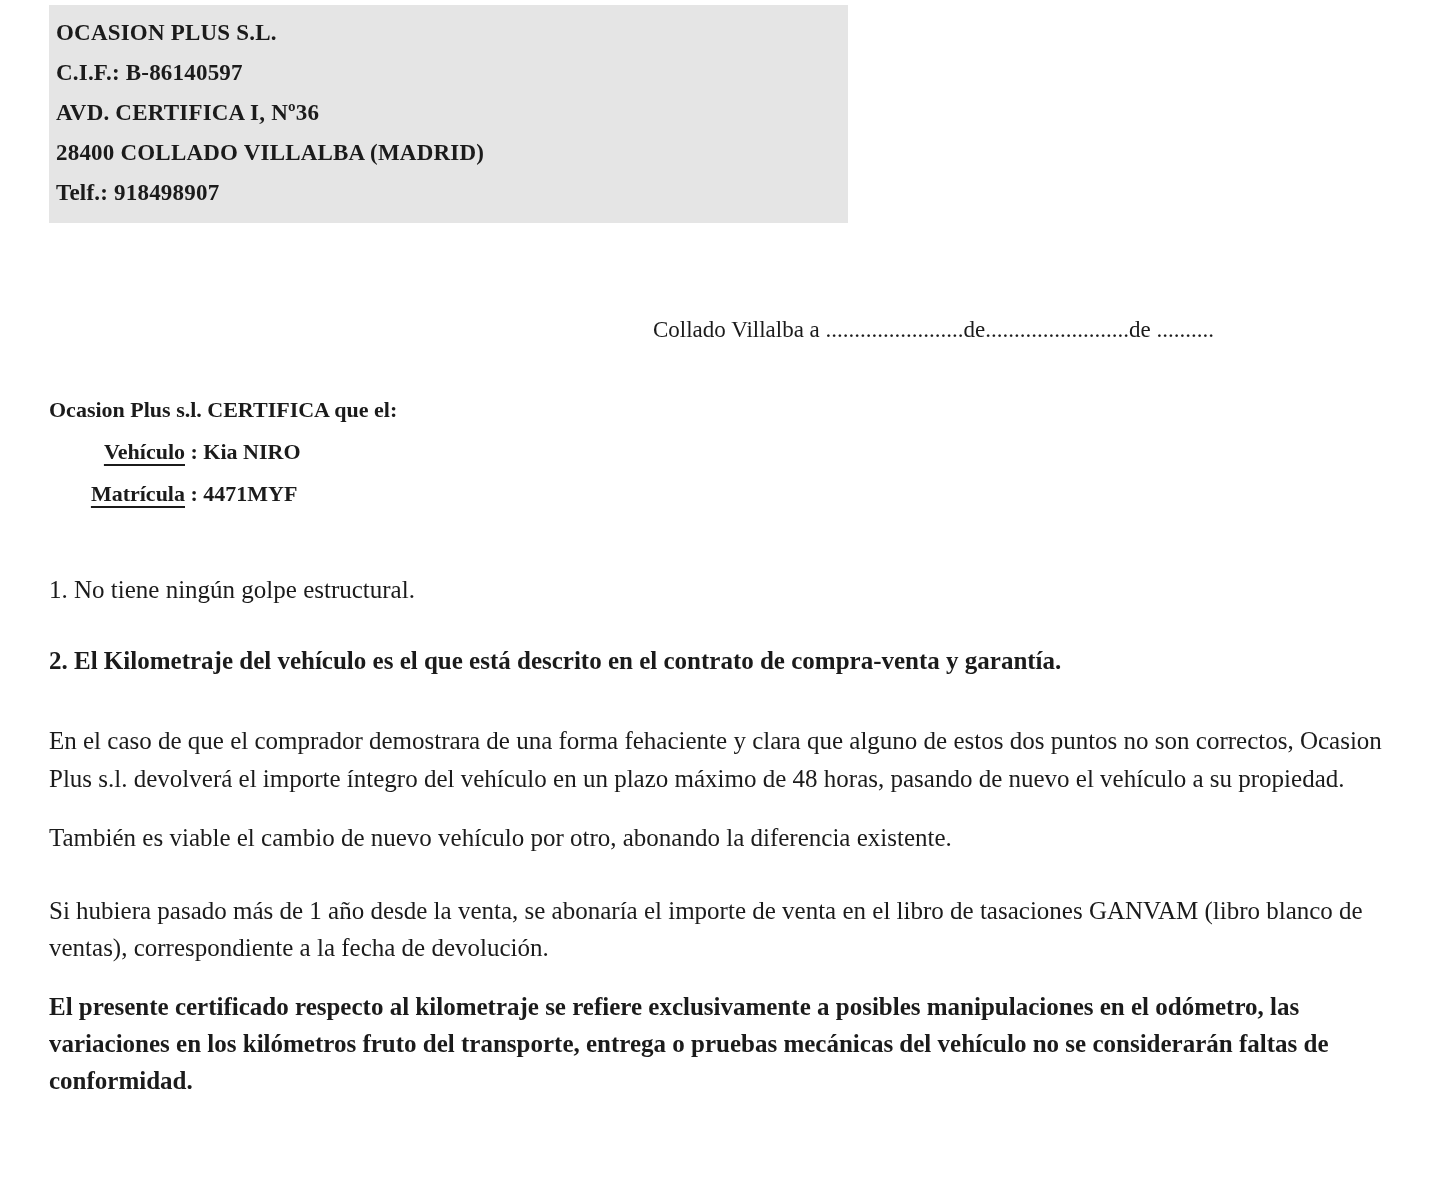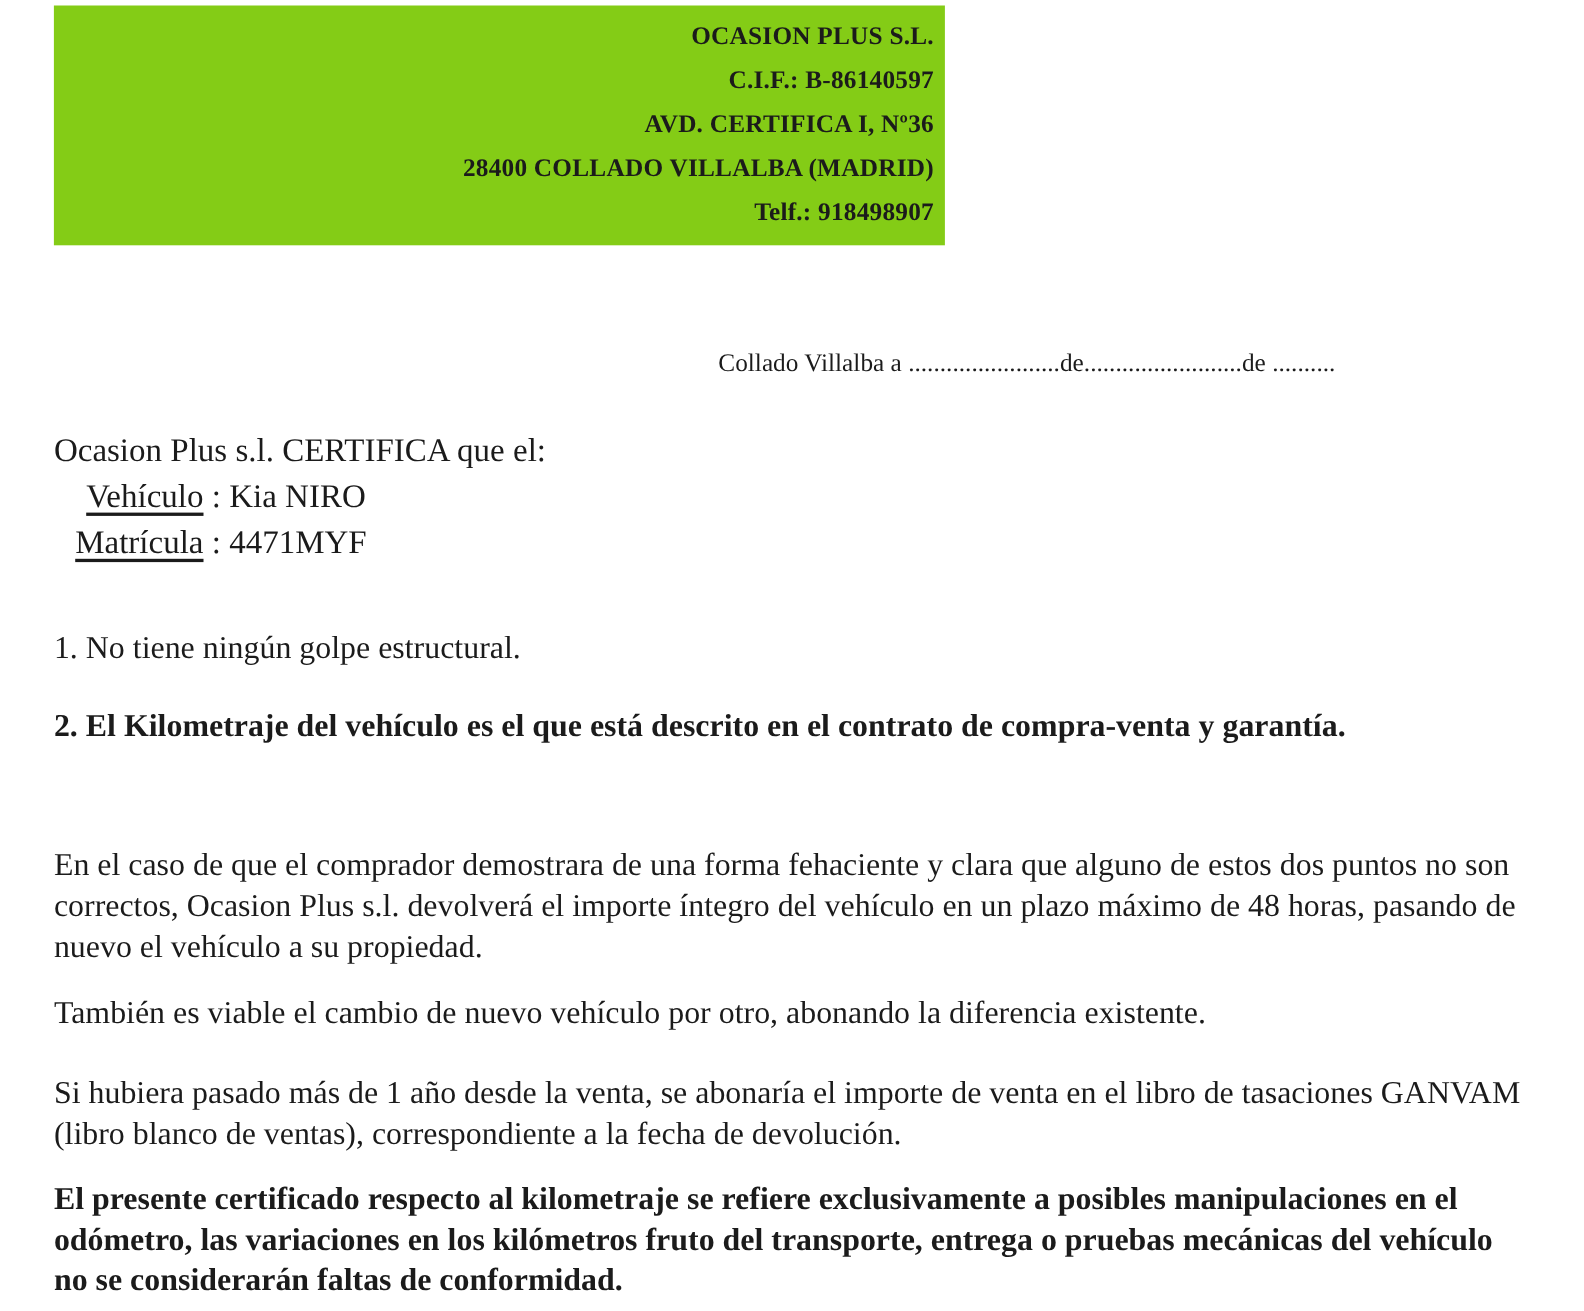--- a/index.html
+++ b/index.html
@@ -17,55 +17,55 @@
     background: #ffffff;
   }
   .content {
     padding-left: 49px;
     padding-right: 50px;
     width: 1341px;
   }
   .header-box {
     margin-top: 5px;
     width: 782px;
-    background: #84cc16;
-    padding: 8px 10px 10px 18px;
+    background: #e5e5e5;
+    padding: 8px 10px 10px 7px;
     font-weight: bold;
     font-size: 23px;
     line-height: 40px;
     letter-spacing: 0.2px;
-    text-align: right;
   }
   .date-line {
     margin-top: 90px;
     margin-left: 604px;
     font-size: 23px;
     line-height: 34px;
     white-space: nowrap;
   }
   .certify {
     margin-top: 42px;
-    font-size: 30px;
+    font-size: 22px;
     line-height: 42px;
+    font-weight: bold;
   }
   .field-label {
     display: inline-block;
     min-width: 136px;
     text-decoration: underline;
     text-underline-offset: 5px;
     text-align: right;
   }
   p {
     margin: 0;
-    font-size: 29px;
+    font-size: 25px;
     line-height: 37px;
   }
   .item-1 { margin-top: 56px; }
   .item-2 { margin-top: 34px; font-weight: bold; }
-  .para-1 { margin-top: 89px; line-height: 37.5px; }
+  .para-1 { margin-top: 43px; line-height: 37.5px; }
   .para-2 { margin-top: 22px; }
   .para-3 { margin-top: 36px; }
   .para-4 { margin-top: 22px; font-weight: bold; }
 </style>
 </head>
 <body>
 
 <div class="page">
   <div class="content">
 

